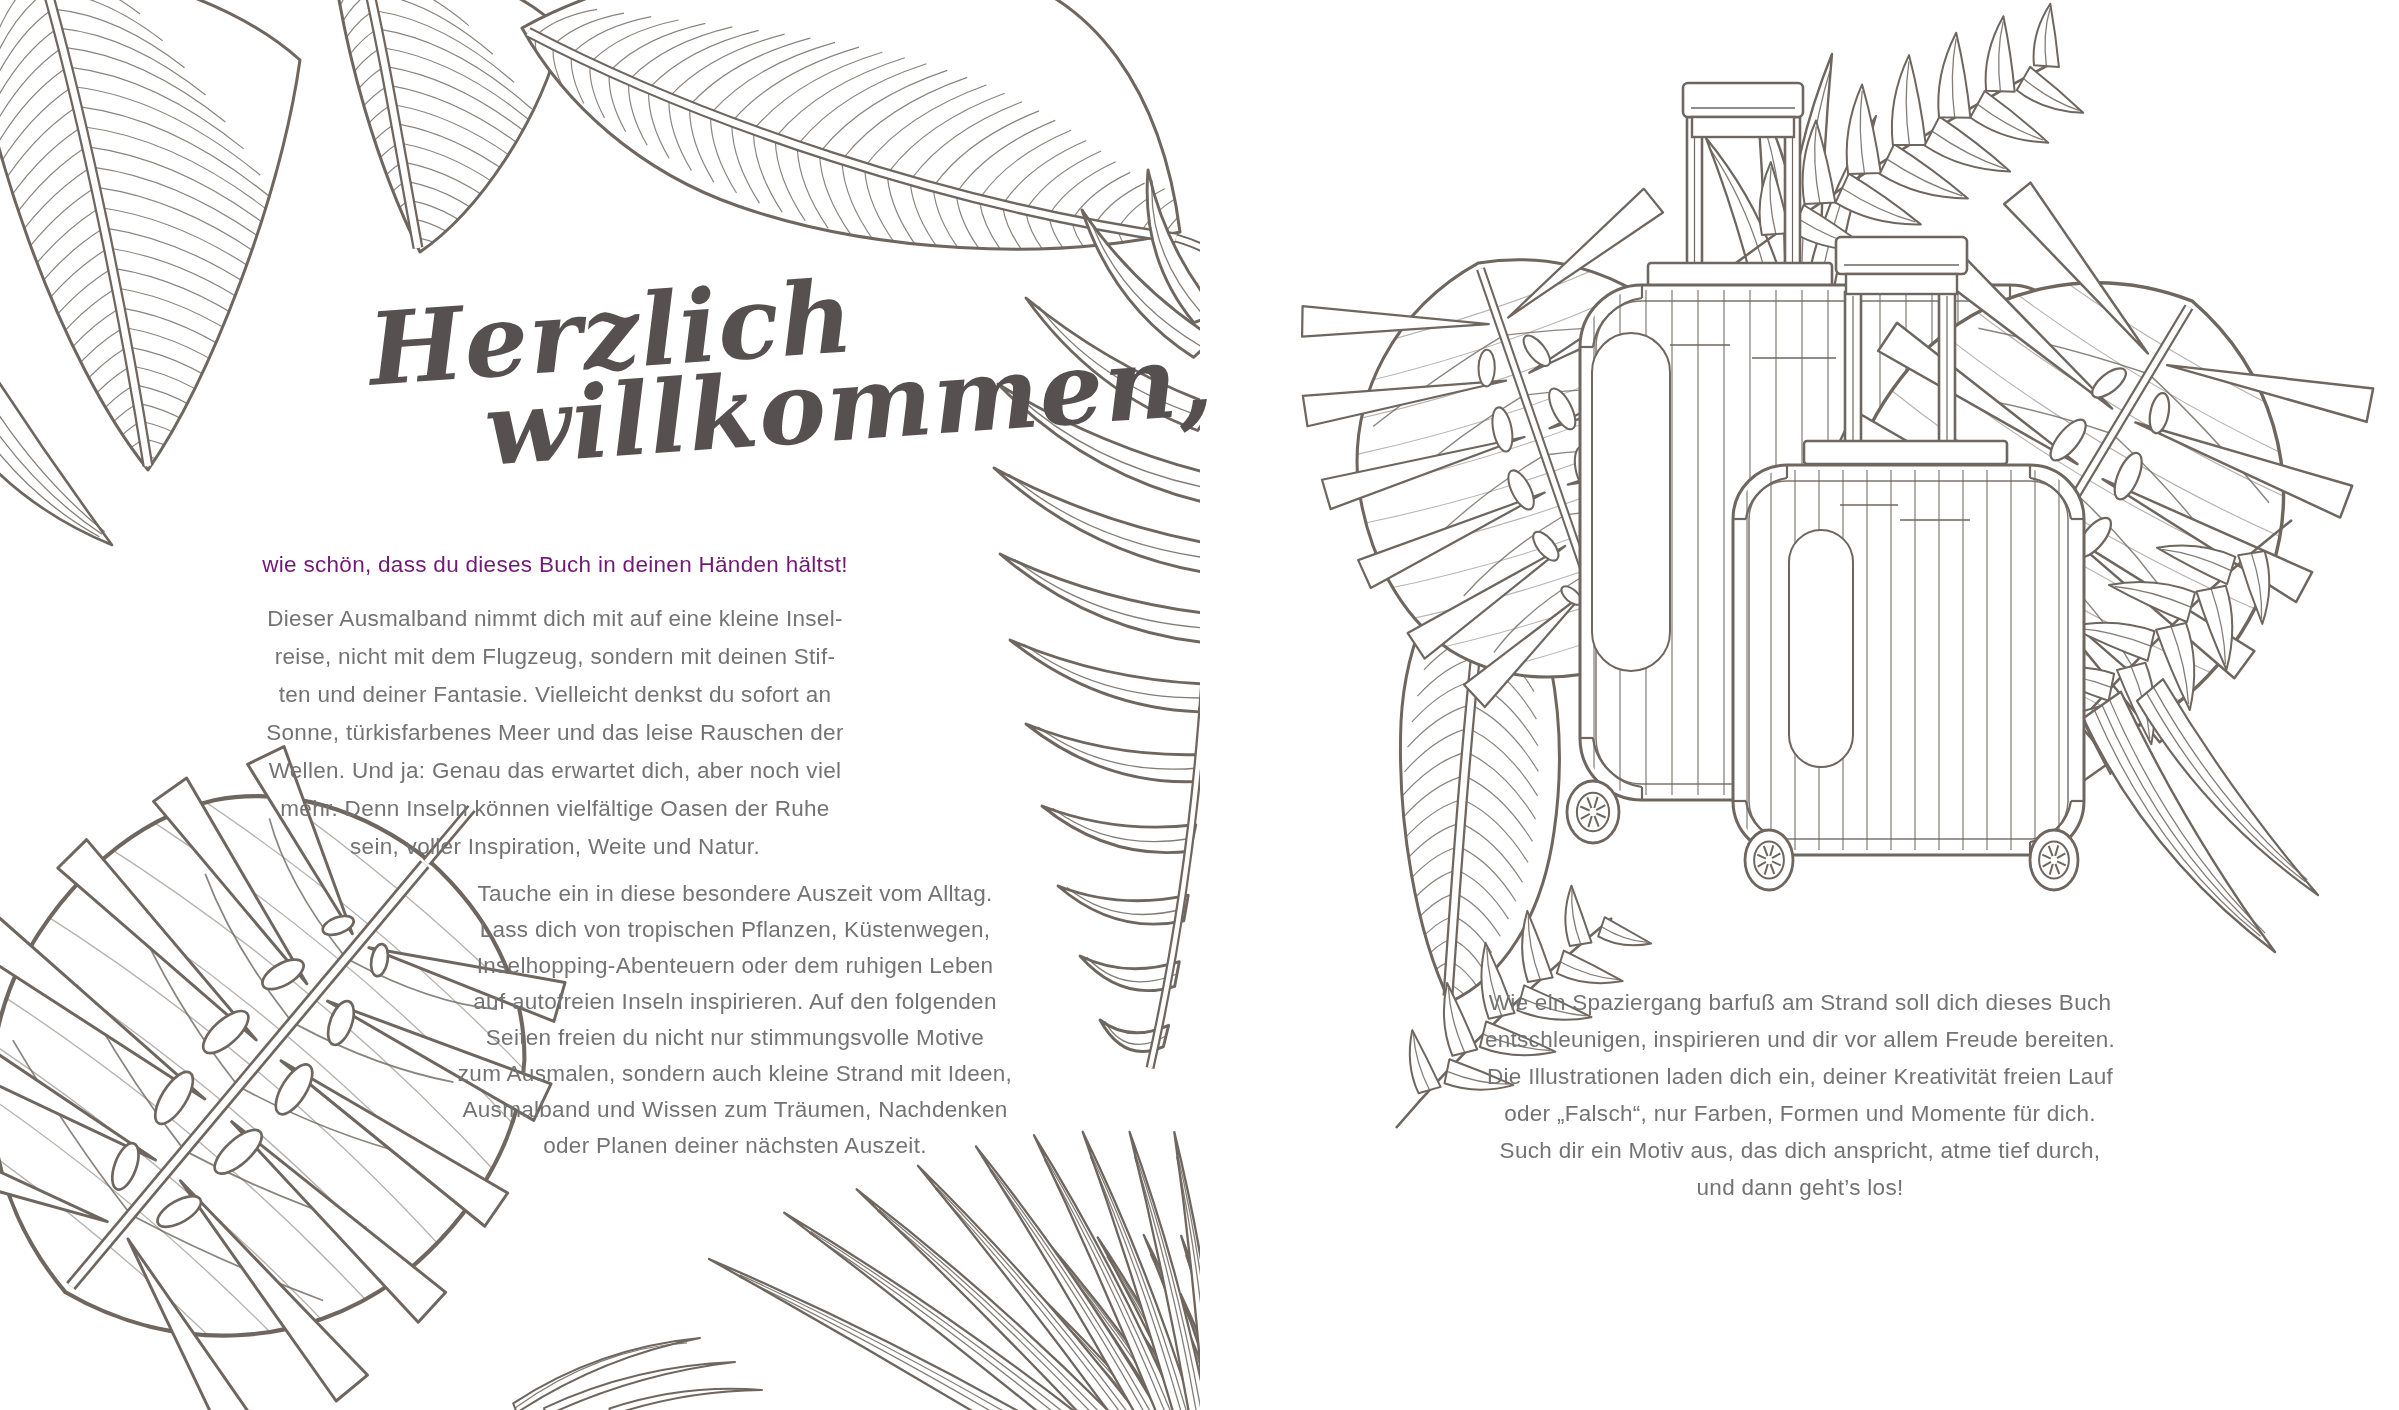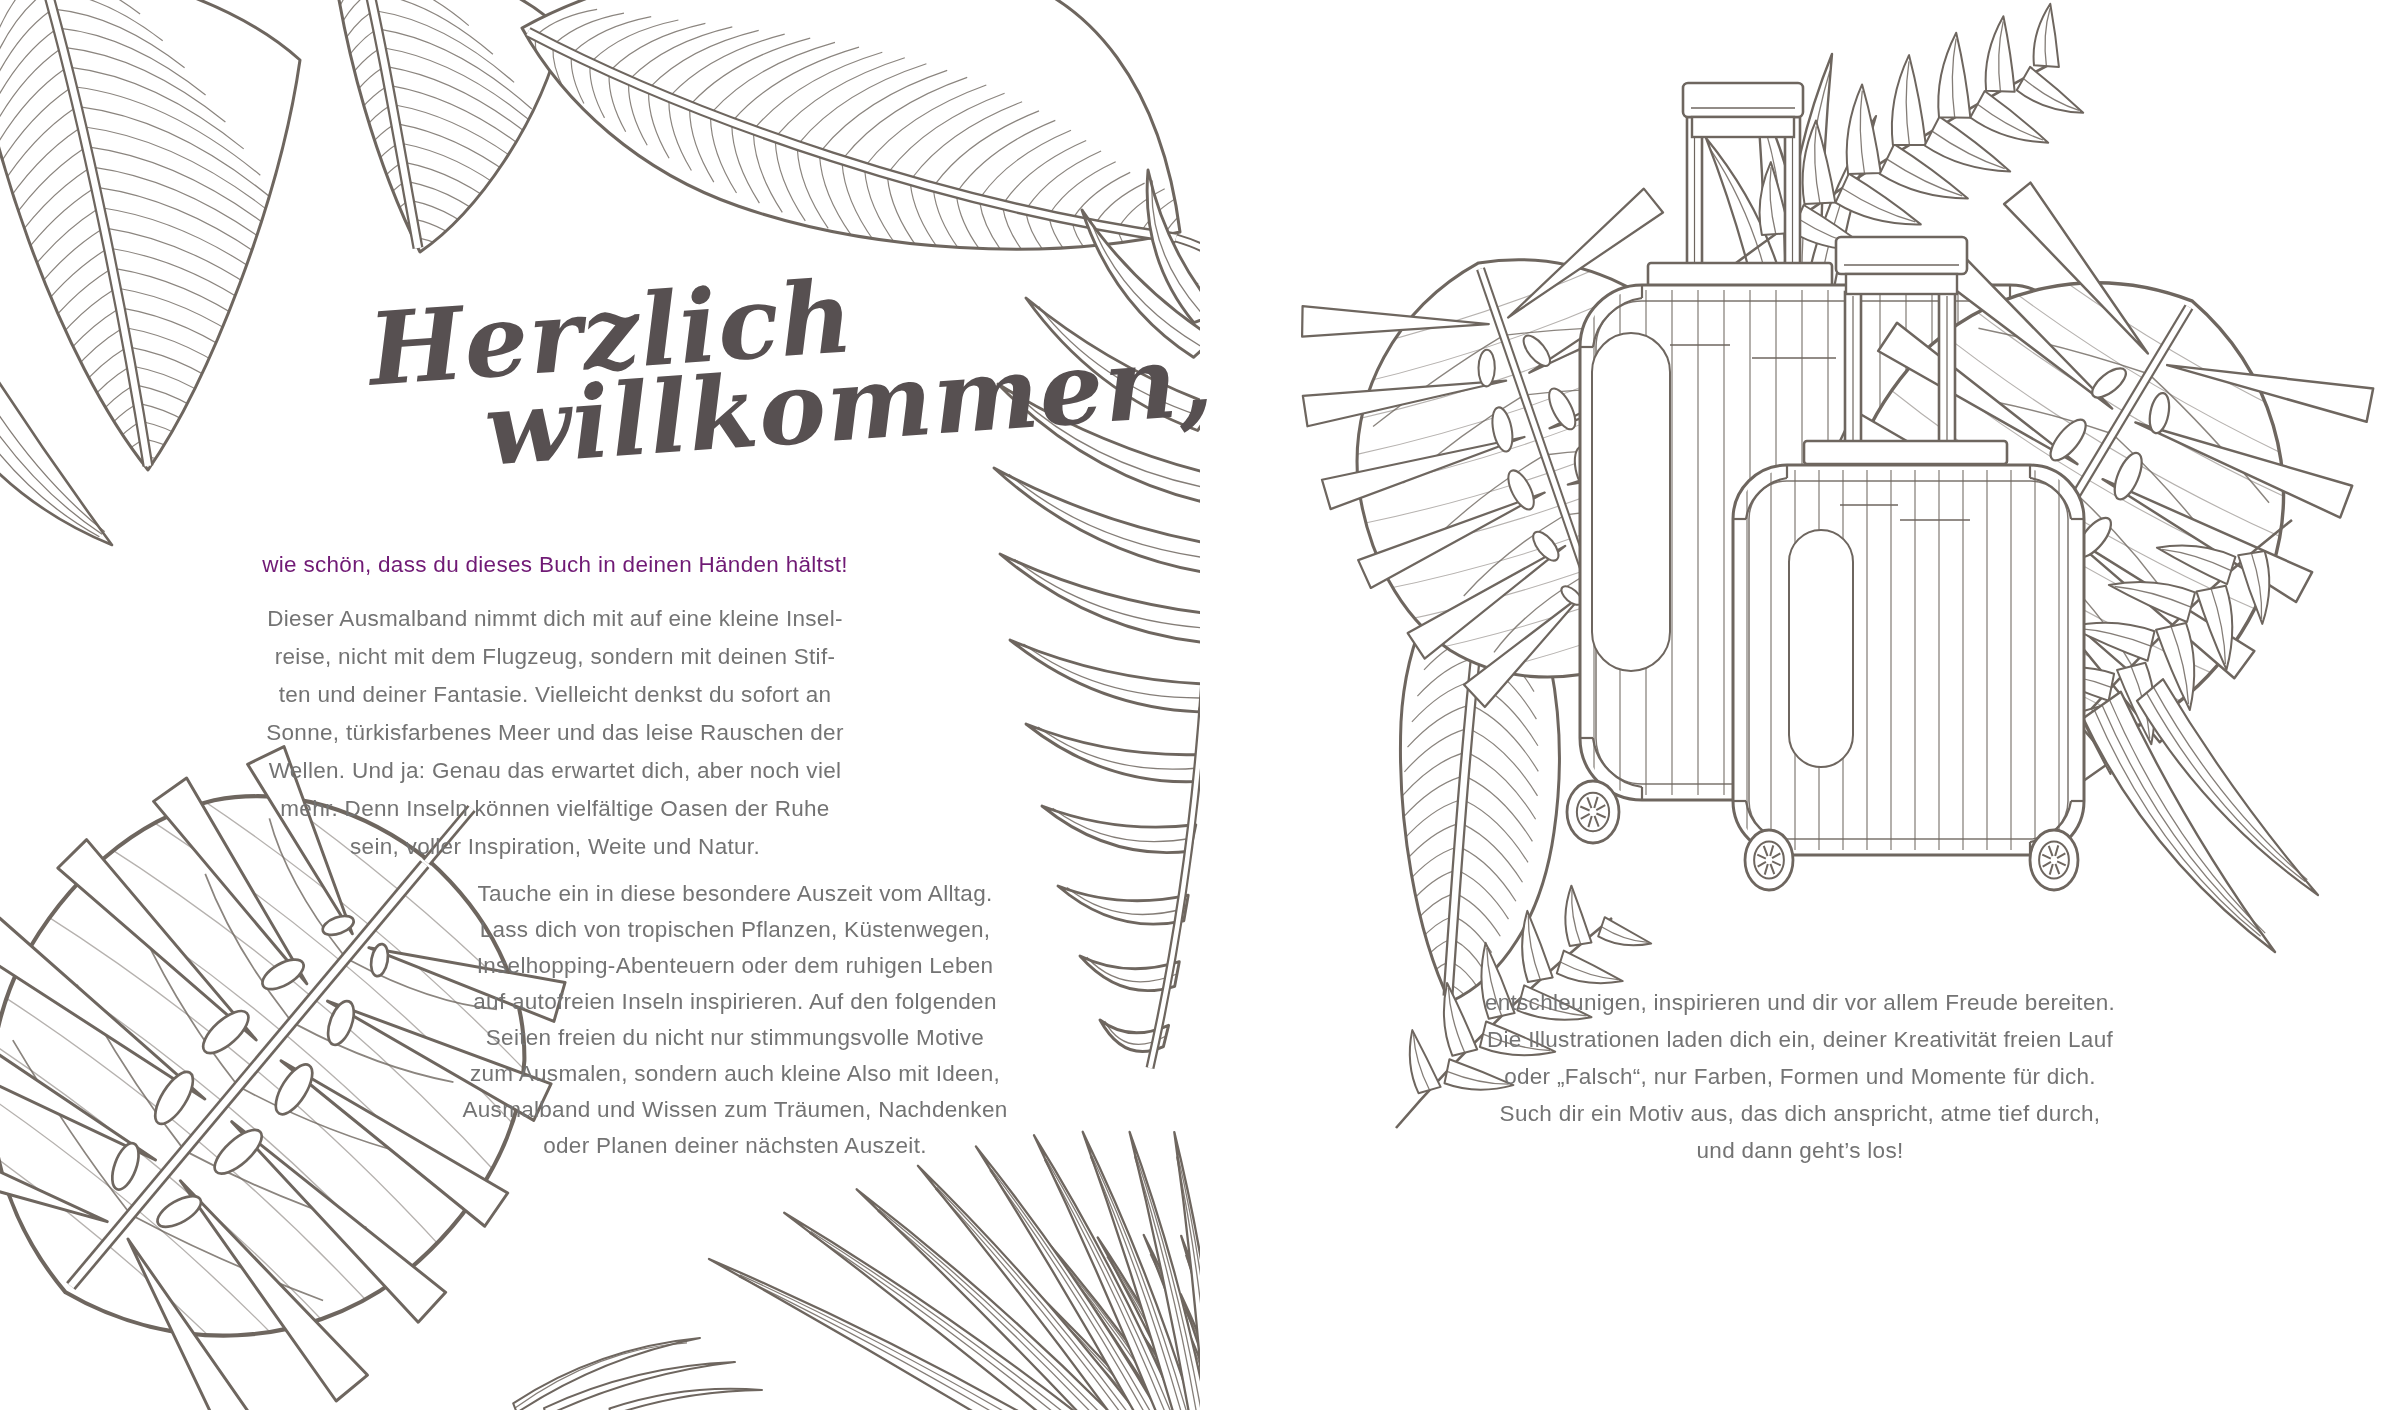--- a/index.html
+++ b/index.html
@@ -401,21 +401,21 @@
       <div>mehr. Denn Inseln können vielfältige Oasen der Ruhe</div>
       <div>sein, voller Inspiration, Weite und Natur.</div>
     </div>
 
     <div class="txt" id="para2">
       <div>Tauche ein in diese besondere Auszeit vom Alltag.</div>
       <div>Lass dich von tropischen Pflanzen, Küstenwegen,</div>
       <div>Inselhopping-Abenteuern oder dem ruhigen Leben</div>
       <div>auf autofreien Inseln inspirieren. Auf den folgenden</div>
       <div>Seiten freien du nicht nur stimmungsvolle Motive</div>
-      <div>zum Ausmalen, sondern auch kleine Also mit Ideen,</div>
+      <div>zum Ausmalen, sondern auch kleine Strand mit Ideen,</div>
       <div>Ausmalband und Wissen zum Träumen, Nachdenken</div>
       <div>oder Planen deiner nächsten Auszeit.</div>
     </div>
   </div>
 
   <div class="page" id="right-page">
     <svg class="art" id="right-art" width="1199" height="1410" viewBox="0 0 1199 1410">
       <defs id="defsR">
           <clipPath id="c5">
             <path d="M292 528 C350 602 370 722 354 832 C342 918 302 978 250 1002 C216 932 197 822 201 722 C205 640 240 564 292 528 Z"></path>
@@ -826,20 +826,21 @@
           <line x1="852.8478633669497" y1="863.945365393959" x2="849.7206353629559" y2="874.6542143204191" stroke="#6e665f" stroke-width="2"></line>
           <line x1="850.953480674455" y1="861.771440091723" x2="842.6843567908328" y2="866.5796346263996" stroke="#6e665f" stroke-width="2"></line>
           <line x1="850.8437076848328" y1="858.5598292086871" x2="842.2766285436647" y2="854.650794203695" stroke="#6e665f" stroke-width="2"></line>
           <line x1="852.5828479266216" y1="856.1918508430687" x2="848.7362922988802" y2="845.855445988541" stroke="#6e665f" stroke-width="2"></line>
           <line x1="855.1521366330503" y1="856.054634606041" x2="858.2793646370441" y2="845.3457856795809" stroke="#6e665f" stroke-width="2"></line>
           <line x1="857.046519325545" y1="858.228559908277" x2="865.3156432091672" y2="853.4203653736002" stroke="#6e665f" stroke-width="2"></line>
         </g>
     </svg>
 
     <div class="txt" id="para3">
+      <div>Wie ein Spaziergang barfuß am Strand soll dich dieses Buch</div>
       <div>entschleunigen, inspirieren und dir vor allem Freude bereiten.</div>
       <div>Die Illustrationen laden dich ein, deiner Kreativität freien Lauf</div>
       <div>oder „Falsch“, nur Farben, Formen und Momente für dich.</div>
       <div>Such dir ein Motiv aus, das dich anspricht, atme tief durch,</div>
       <div>und dann geht’s los!</div>
     </div>
 
   </div>
 </div>
 

